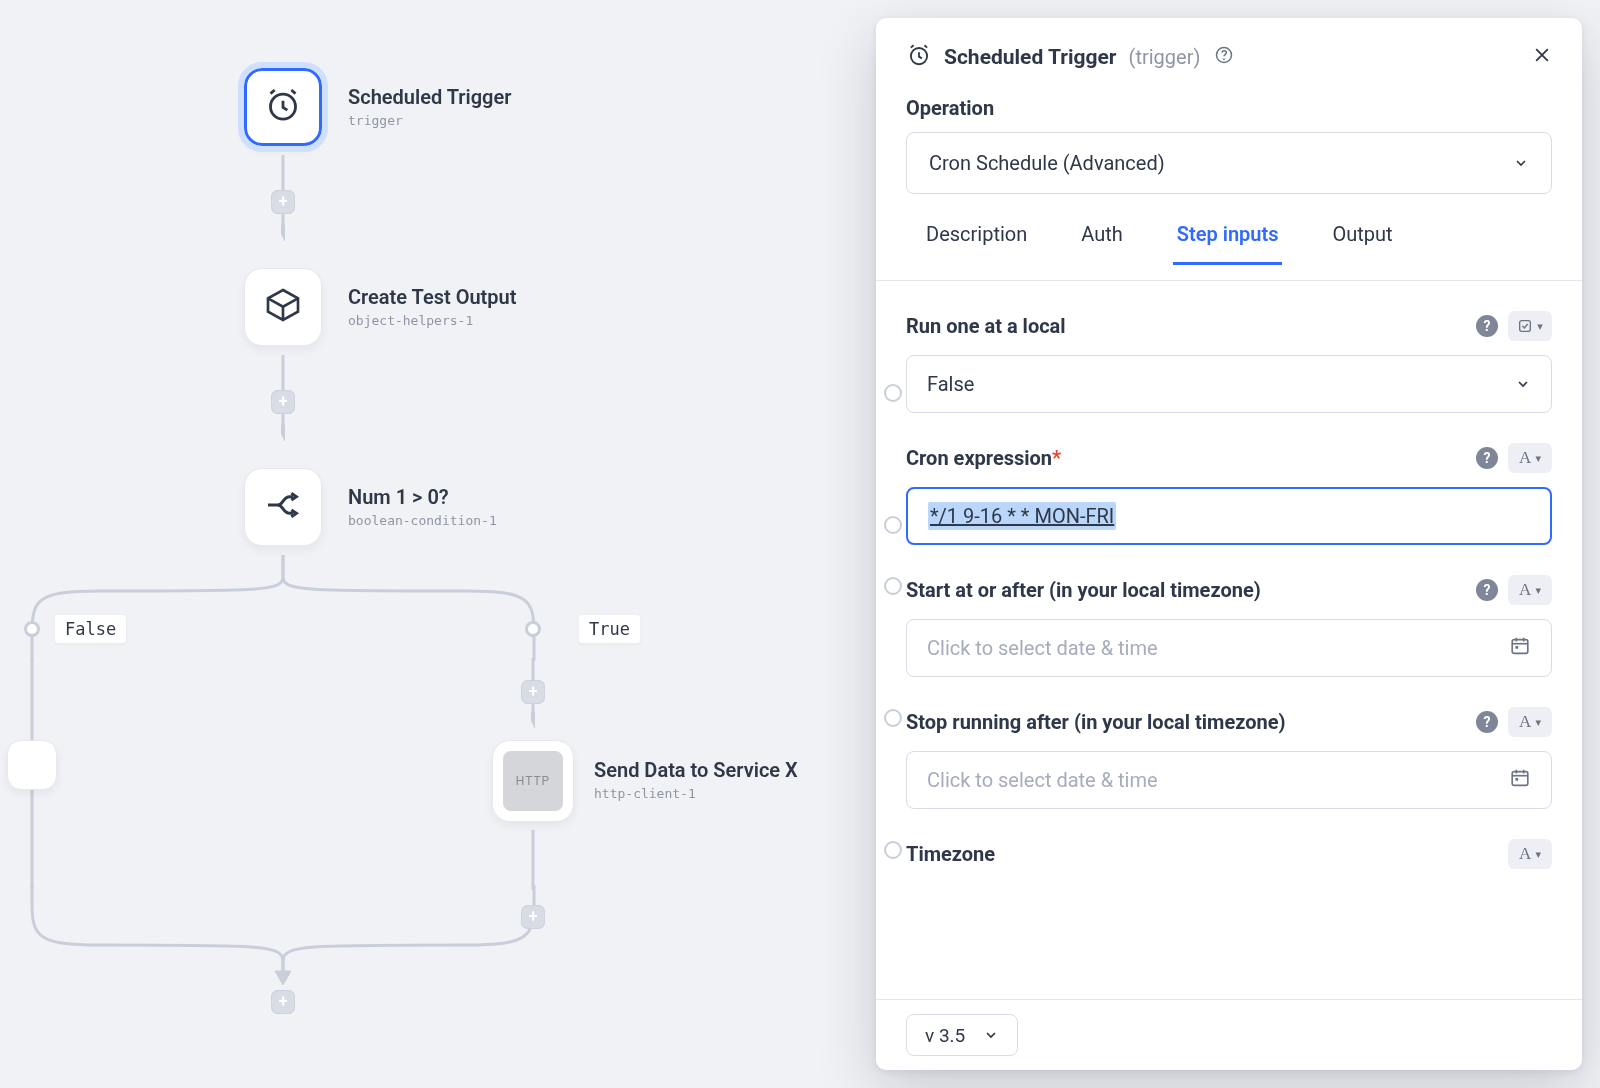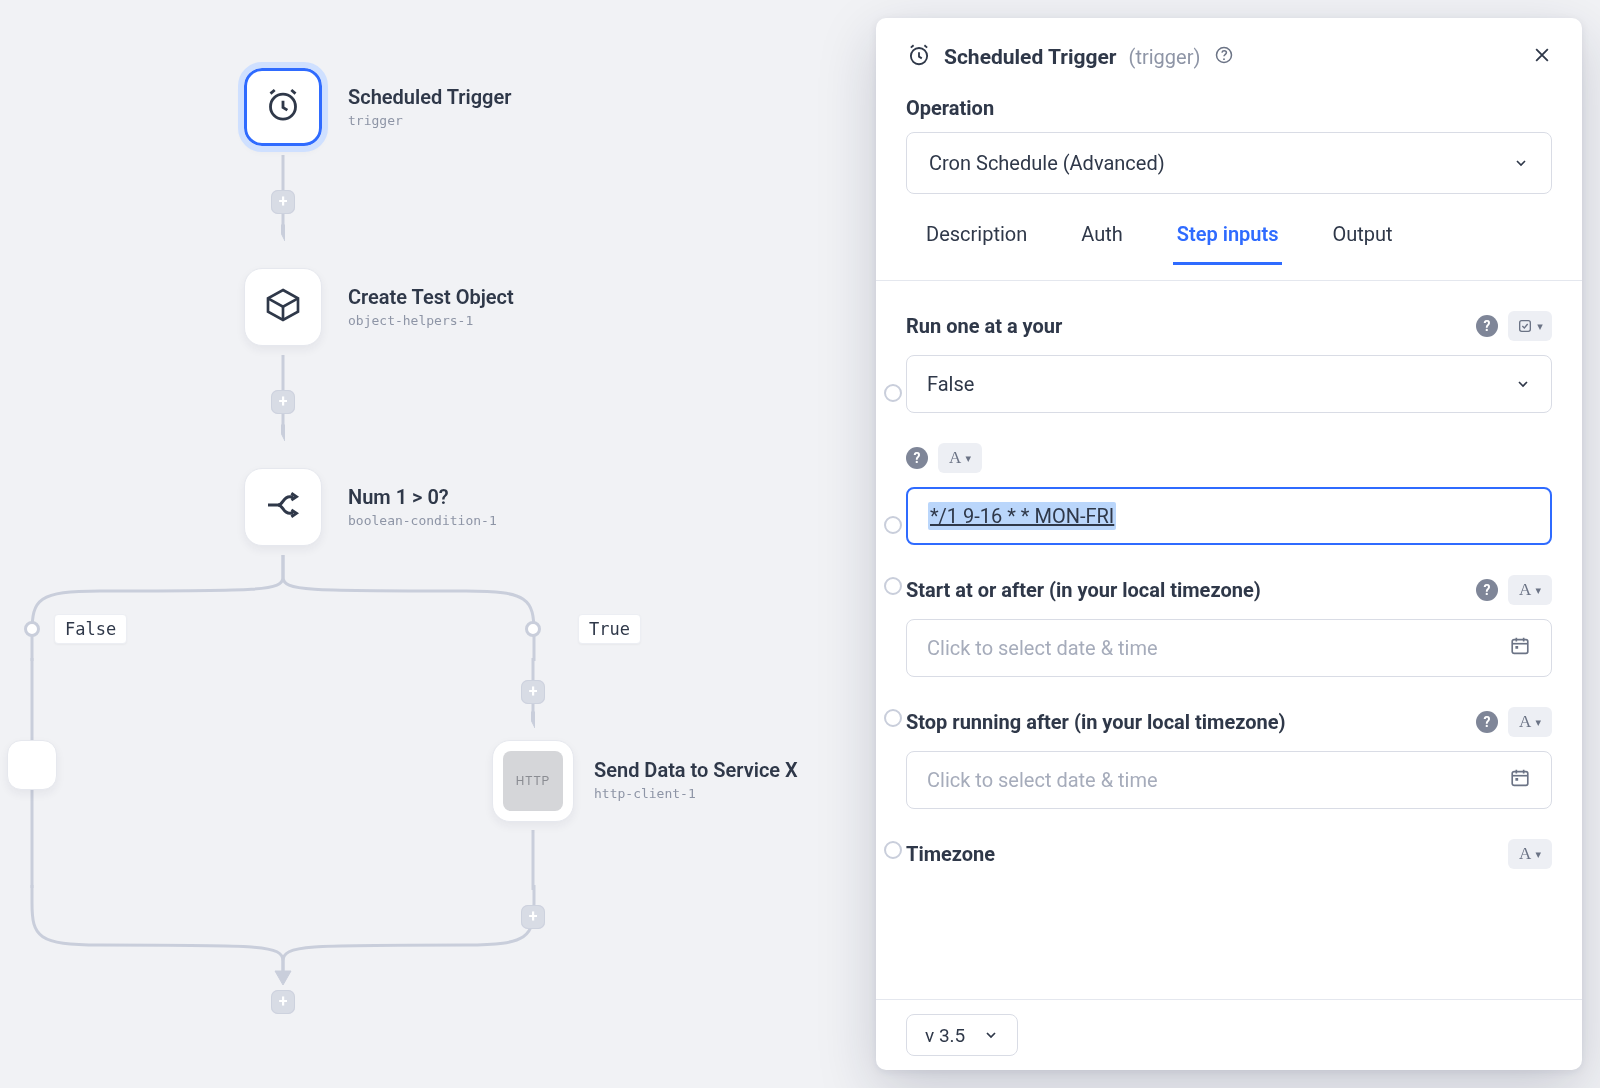--- a/index.html
+++ b/index.html
@@ -278,21 +278,21 @@
   <div class="node-card" style="left:244px;top:268px;">
     <span>
       <svg viewBox="0 0 24 24" fill="none" stroke-width="1.6">
         <path d="M12 3 21 8v8l-9 5-9-5V8l9-5Z"></path>
         <path d="M3 8l9 5 9-5"></path>
           <path d="M12 13v8"></path>
       </svg>
     </span>
   </div>
   <div class="node-label" style="left:348px;top:285px;">
-    <span class="title">Create Test Object</span>
+    <span class="title">Create Test Output</span>
     <span class="sub">object-helpers-1</span>
   </div>
 
   <div class="node-card" style="left:244px;top:468px;">
     <span>
       <svg viewBox="0 0 24 24" fill="none" stroke-width="1.8">
         <path d="M3 12h6"></path>
         <path d="M9 12c3 0 3-5 7-5h2"></path>
         <path d="M9 12c3 0 3 5 7 5h2"></path>
         <path d="M17 5l3 2-3 2" fill="none"></path>
@@ -358,21 +358,21 @@
     <div class="tab">Description</div>
     <div class="tab">Auth</div>
     <div class="tab active">Step inputs</div>
     <div class="tab">Output</div>
   </div>
 
   <div class="form">
 
     <div class="field">
       <div class="field-head">
-        <span class="lbl">Run one at a your</span>
+        <span class="lbl">Run one at a local</span>
         <span class="help-ico">?</span>
         <span class="type-chip">
           <svg viewBox="0 0 24 24" width="16" height="16" fill="none" stroke="#6B7385" stroke-width="2">
             <rect x="4" y="4" width="16" height="16" rx="3"></rect>
               <path d="M8 12l3 3 5-6"></path>
           </svg>
           <span class="caret">▾</span>
         </span>
       </div>
       <span class="field-line mid"></span>
@@ -381,20 +381,23 @@
         <span class="chev right-ico">
           <svg viewBox="0 0 24 24" fill="none" stroke-width="2.4">
               <path d="M6 9l6 6 6-6"></path>
             </svg>
         </span>
       </div>
     </div>
 
     <div class="field">
       <div class="field-head">
+        <span class="lbl">
+          <span>Cron expression</span><span class="req">*</span>
+        </span>
         <span class="help-ico">?</span>
         <span class="type-chip">
           <span style="font-family:Georgia,serif;font-size:17px;">A</span>
             <span class="caret">▾</span>
         </span>
       </div>
       <span class="field-line mid"></span>
       <div class="input focused">
         <span class="value-sel">*/1 9-16 * * MON-FRI</span>
       </div>

